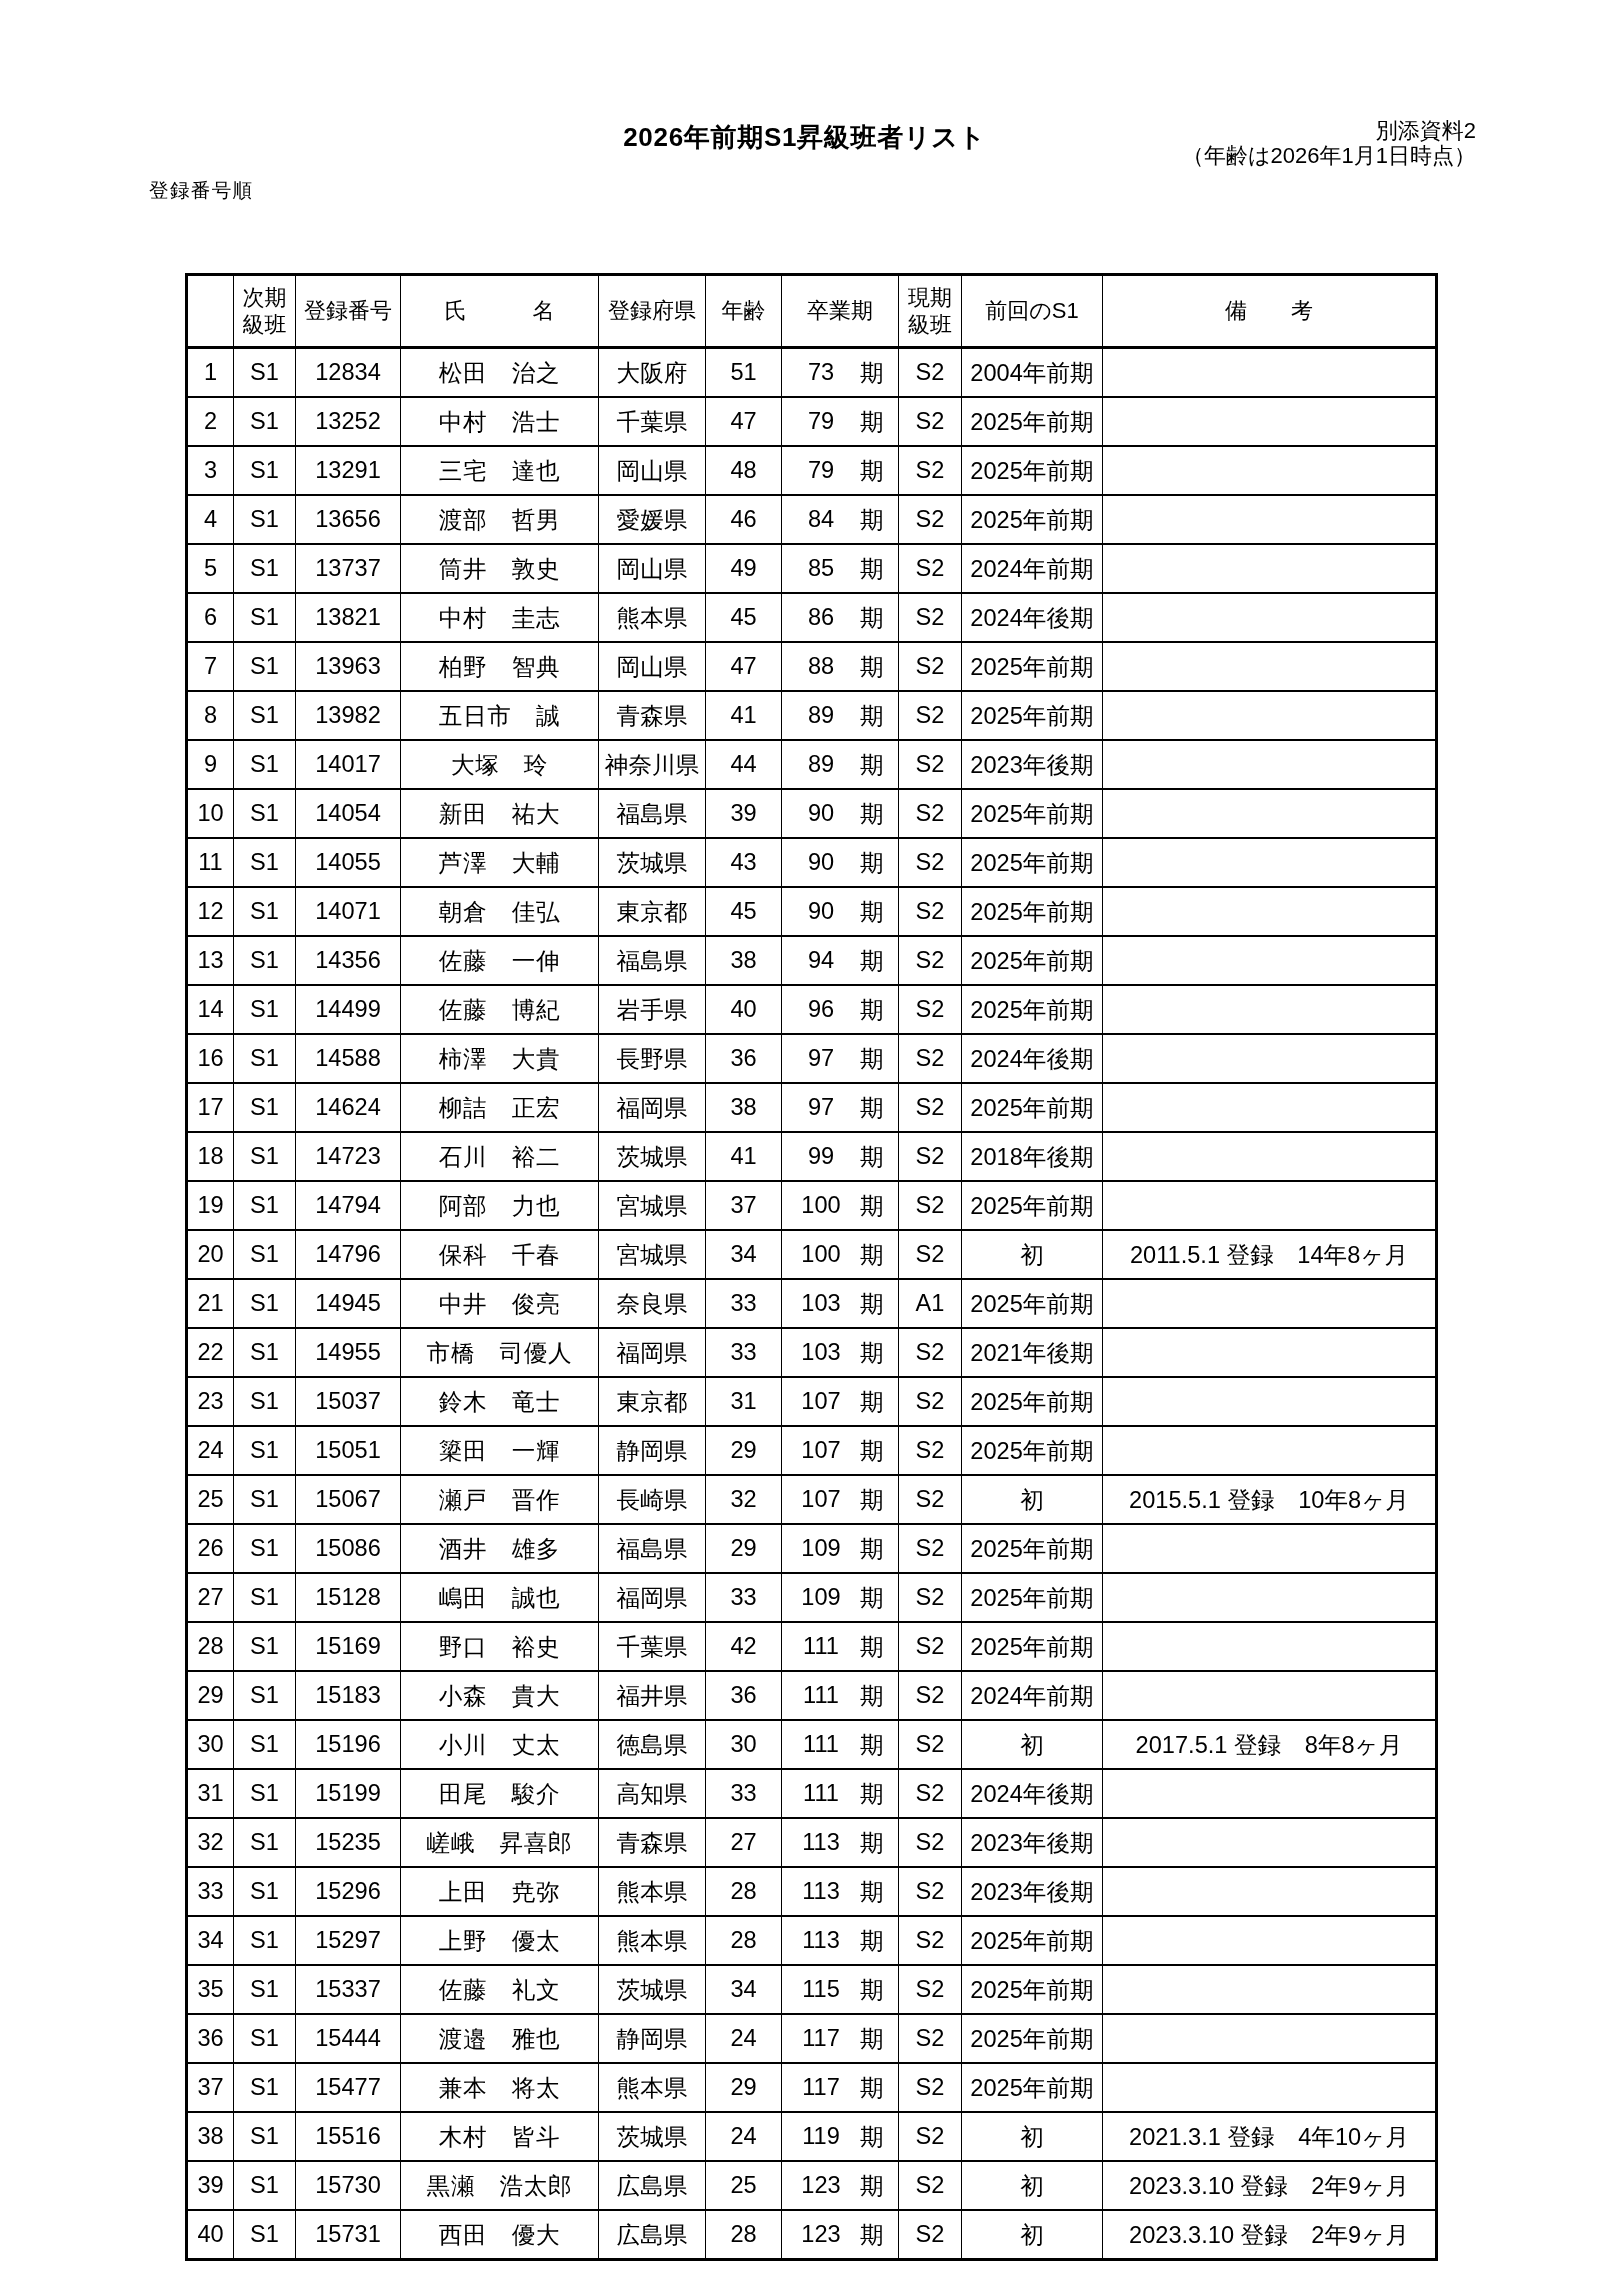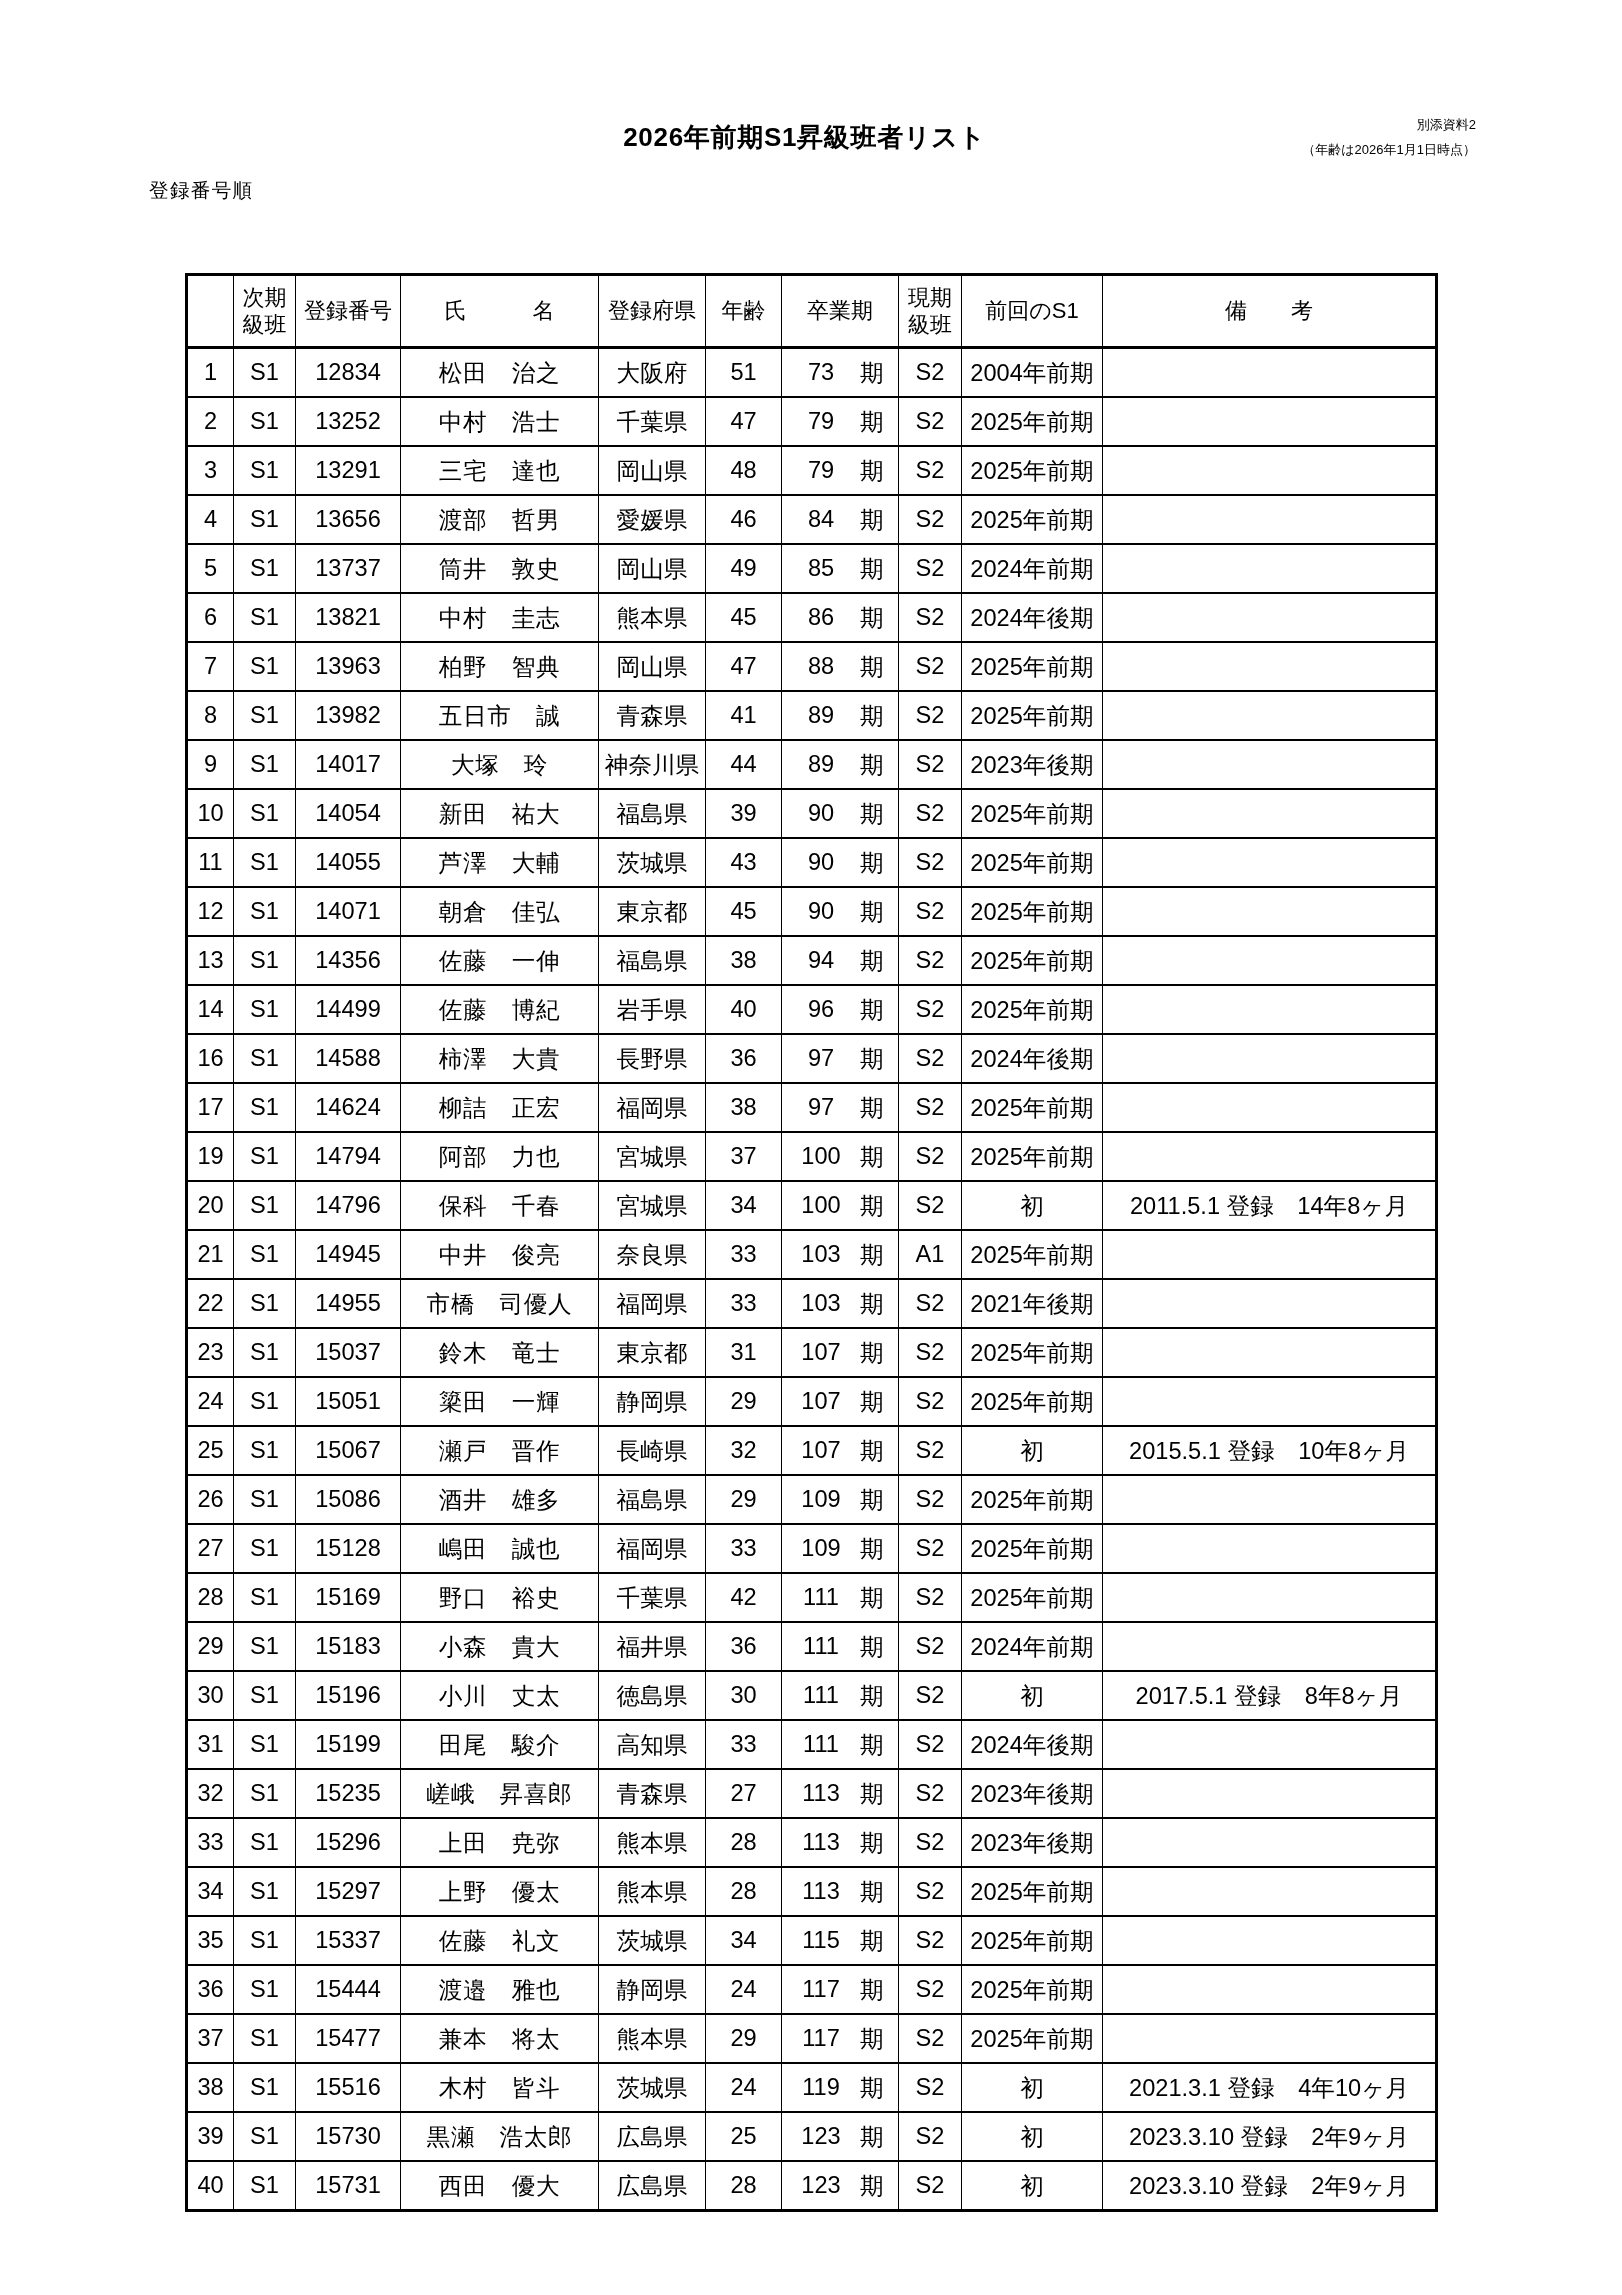--- a/index.html
+++ b/index.html
@@ -6,21 +6,21 @@
   body{
     width:1623px;height:2295px;background:#ffffff;color:#000;
     font-family:"Liberation Sans","DejaVu Sans",sans-serif;
     position:relative;overflow:hidden;
   }
   .doc-title{
     position:absolute;top:120px;left:0;width:1609px;
     text-align:center;font-size:26px;font-weight:bold;letter-spacing:0.7px;
   }
   .annot{
-    position:absolute;right:147px;text-align:right;font-size:13px;line-height:1.35;
+    position:absolute;right:147px;text-align:right;font-size:22px;line-height:1.35;
   }
   .annot-1{top:116px;}
   .annot-2{top:141px;}
   .sort-label{
     position:absolute;top:177px;left:149px;font-size:19.6px;letter-spacing:1.3px;
   }
   table.main{
     position:absolute;left:185px;top:273px;
     width:1249px;table-layout:fixed;border-collapse:collapse;
     font-size:23.6px;
@@ -362,20 +362,37 @@
       <div class="grad-cell">
         <span class="grad-num">97</span>
         <span class="grad-suffix">期</span>
       </div>
     </td>
     <td>S2</td>
     <td>2025年前期</td>
     <td></td>
   </tr>
 
+  <tr>
+    <td>18</td>
+    <td>S1</td>
+    <td>14723</td>
+    <td class="name-cell">石川　裕二</td>
+    <td>茨城県</td>
+    <td>41</td>
+    <td>
+      <div class="grad-cell">
+        <span class="grad-num">99</span>
+        <span class="grad-suffix">期</span>
+      </div>
+    </td>
+    <td>S2</td>
+    <td>2018年後期</td>
+    <td></td>
+  </tr>
 
   <tr>
     <td>19</td>
     <td>S1</td>
     <td>14794</td>
     <td class="name-cell">阿部　力也</td>
     <td>宮城県</td>
     <td>37</td>
     <td>
       <div class="grad-cell">

